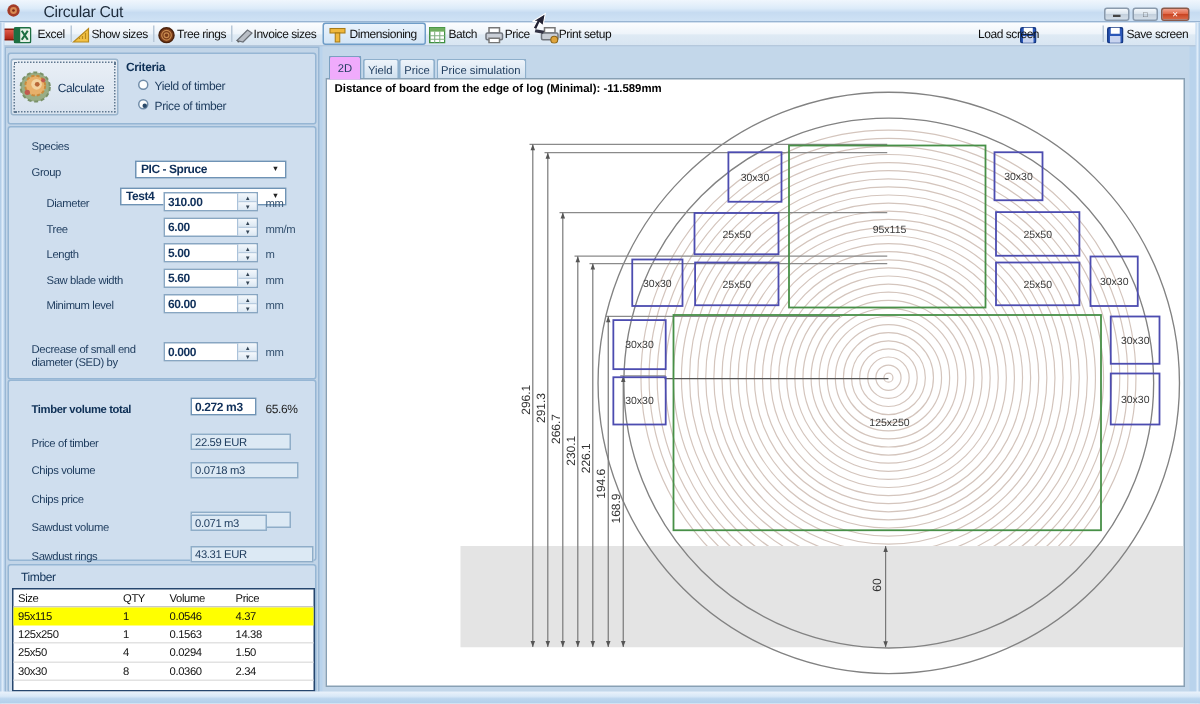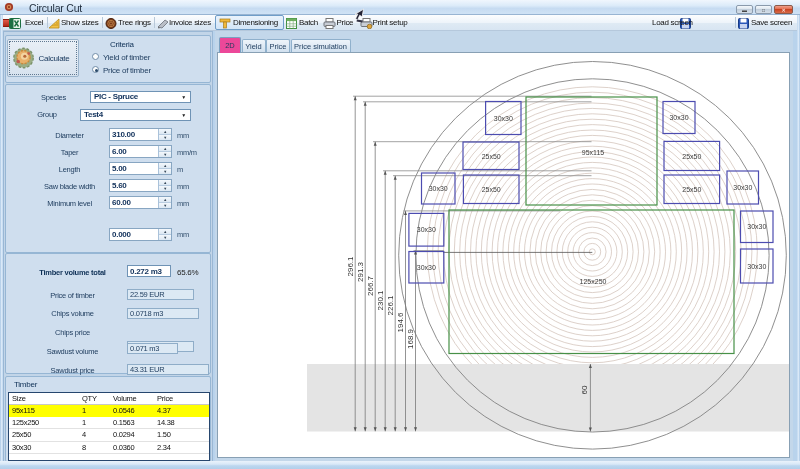--- a/index.html
+++ b/index.html
@@ -22,27 +22,27 @@
 
 #toolbar { position:absolute; left:0; top:15px; width:800px; height:16px;
   background:linear-gradient(#fcfdfe,#eef4fa 50%,#dfeaf4 55%,#d8e5f2);
   border-bottom:1px solid #b5c8dc; }
 .titem { position:absolute; top:0; height:15px; display:flex; align-items:center; font-size:8px; letter-spacing:-0.3px; color:#111; white-space:nowrap; }
 .tsep { position:absolute; top:2px; height:11px; width:1px; background:#b8c8d8; }
 
 
 #leftpanel { font-size:7.5px; letter-spacing:-0.25px; color:#1c3a5c; }
 .grpbox { position:absolute; left:1px; width:206px; border:1px solid #96b6d4; border-radius:2px; background:#cfdeee; }
-.lbl { position:absolute; text-align:center; white-space:nowrap; }
+.lbl { position:absolute; text-align:left; white-space:nowrap; }
 .spin { position:absolute; width:63px; height:13px; background:#fff; border:1px solid #88a6c2; font-size:8px; font-weight:bold; color:#10305a; line-height:11px; padding-left:2px; }
 .spinbtns { position:absolute; right:0; top:0; width:13px; height:11px; border-left:1px solid #aac2da; }
 .spinbtns div { height:5.5px; background:linear-gradient(#f4f8fc,#dce8f3); border-bottom:1px solid #b8cce0; font-size:4px; line-height:5px; text-align:center; color:#345; }
 .spinbtns div:last-child { border-bottom:none; }
 .unit { position:absolute; color:#33506e; }
-.combo { position:absolute; height:12px; background:#fff; border:1px solid #6f93b5; font-size:8px; letter-spacing:-0.3px; font-weight:600; color:#10305a; line-height:10px; padding-left:3px; }
+.combo { position:absolute; height:12px; background:#fff; border:1px solid #6f93b5; font-size:8px; letter-spacing:-0.3px; font-weight:600; color:#10305a; line-height:10px; padding-left:3px;margin-top:16px; }
 .combo .arr { position:absolute; right:1px; top:1px; width:11px; height:8px; font-size:5px; text-align:center; color:#222; line-height:8px; }
 .resbox { position:absolute; height:11px; background:#dce9f4; border:1px solid #8fadc8; font-size:7.5px; color:#1c3a5c; line-height:9px; padding-left:2px; }
 .radio { position:absolute; width:7px; height:7px; border-radius:50%; border:1px solid #708ca8; background:#fdfefe; }
 .radio.sel::after { content:""; position:absolute; left:1.5px; top:1.5px; width:3px; height:3px; border-radius:50%; background:#2a4a6a; }
 .tab { position:absolute; top:8px; height:14px; background:linear-gradient(#eef4fa,#cfdfee); border:1px solid #8fb0cc; border-bottom:none; border-radius:2px 2px 0 0; font-size:7.5px; text-align:center; line-height:13px; color:#1c3a5c; }
 
 #ttable { position:absolute; left:4px; top:360px; width:202px; height:69px; background:#fff; border:1px solid #26466e; font-size:7.5px; color:#111; }
 #ttable .trow { position:absolute; left:0; width:100%; height:12.4px; line-height:12.5px; }
 #ttable .c1 { position:absolute; left:3px; } #ttable .c2 { position:absolute; left:73px; }
 #ttable .c3 { position:absolute; left:104px; } #ttable .c4 { position:absolute; left:148px; }
@@ -154,39 +154,39 @@
       <circle cx="13" cy="13" r="11" fill="none" stroke="#7a9168" stroke-width="1.5" stroke-dasharray="3 2"></circle>
       <circle cx="13" cy="12" r="7.5" fill="#e8b06a"></circle>
       <circle cx="13" cy="12" r="7.5" fill="none" stroke="#c88a3c" stroke-width="1.5" stroke-dasharray="2.5 1.5"></circle>
       <circle cx="14" cy="11" r="4" fill="#f3d4a0"></circle>
       <circle cx="14.5" cy="11" r="1.8" fill="#b86838"></circle>
       <circle cx="7" cy="17" r="2" fill="#c05a50"></circle>
       <circle cx="19" cy="8" r="1.6" fill="#c05a50"></circle>
     </g>
   </svg>
   <div class="abs" style="left:31px;top:22px;width:38px;text-align:center;font-size:8px;color:#15355a">Calculate</div>
-  <div class="abs" style="left:106px;top:8px;font-size:8px;font-weight:normal;color:#0d2f55">Criteria</div>
+  <div class="abs" style="left:80px;top:8px;font-size:8px;font-weight:bold;color:#0d2f55">Criteria</div>
   <div class="radio" style="left:88px;top:21px"></div>
   <div class="abs" style="left:99px;top:21px;font-size:8px">Yield of timber</div>
   <div class="radio sel" style="left:88px;top:34px"></div>
   <div class="abs" style="left:99px;top:34px;font-size:8px">Price of timber</div>
 
   <div class="grpbox" style="top:52px;height:169px"></div>
   <div class="lbl" style="left:17px;top:61px;width:65px">Species</div>
   <div class="combo" style="left:86px;top:59px;width:101px">PIC - Spruce<span class="arr">▼</span></div>
   <div class="lbl" style="left:17px;top:78px;width:52px">Group</div>
   <div class="combo" style="left:76px;top:76.5px;width:111px">Test4<span class="arr">▼</span></div>
 
   <div class="lbl" style="left:27px;top:98.5px;width:77px">Diameter</div>
   <div class="spin" style="left:105px;top:96.3px">310.00<span class="spinbtns">
         <div>▲</div>
         <div>▼</div>
       </span></div>
   <div class="unit" style="left:173px;top:98.5px">mm</div>
-  <div class="lbl" style="left:27px;top:115.8px;width:77px">Taper</div>
+  <div class="lbl" style="left:27px;top:115.8px;width:77px">Tree</div>
   <div class="spin" style="left:105px;top:113.3px">6.00<span class="spinbtns">
         <div>▲</div>
         <div>▼</div>
       </span></div>
   <div class="unit" style="left:173px;top:115.8px">mm/m</div>
   <div class="lbl" style="left:27px;top:132.8px;width:77px">Length</div>
   <div class="spin" style="left:105px;top:130.3px">5.00<span class="spinbtns">
         <div>▲</div>
         <div>▼</div>
       </span></div>
@@ -197,39 +197,40 @@
         <div>▼</div>
       </span></div>
   <div class="unit" style="left:173px;top:149.8px">mm</div>
   <div class="lbl" style="left:27px;top:166.8px;width:77px">Minimum level</div>
   <div class="spin" style="left:105px;top:164.3px">60.00<span class="spinbtns">
         <div>▲</div>
         <div>▼</div>
       </span></div>
   <div class="unit" style="left:173px;top:166.8px">mm</div>
 
+  <div class="lbl" style="left:17px;top:196px;width:87px;line-height:9px">Decrease of small end<br>diameter (SED) by</div>
   <div class="spin" style="left:105px;top:196px">0.000<span class="spinbtns">
         <div>▲</div>
         <div>▼</div>
       </span></div>
   <div class="unit" style="left:173px;top:198px">mm</div>
 
   <div class="grpbox" style="top:221px;height:121px"></div>
   <div class="lbl" style="left:17px;top:235.5px;width:103px;font-weight:bold;color:#0d2f55">Timber volume total</div>
   <div class="abs" style="left:123px;top:233.3px;width:44px;height:12px;background:#fff;border:1px solid #6f93b5;font-size:8px;font-weight:bold;color:#10305a;line-height:11px;padding-left:2px">0.272 m3</div>
   <div class="abs" style="left:173px;top:235.5px;font-size:8px;color:#222">65.6%</div>
   <div class="lbl" style="left:17px;top:258.5px;width:103px">Price of timber</div>
   <div class="resbox" style="left:123px;top:257px;width:67px">22.59 EUR</div>
   <div class="lbl" style="left:17px;top:277px;width:103px">Chips volume</div>
   <div class="resbox" style="left:123px;top:275.5px;width:72px">0.0718 m3</div>
   <div class="lbl" style="left:17px;top:295.5px;width:103px">Chips price</div>
   <div class="resbox" style="left:123px;top:309px;width:67px">43.08 EUR</div>
   <div class="lbl" style="left:17px;top:314.5px;width:103px">Sawdust volume</div>
   <div class="resbox" style="left:123px;top:311px;width:51px">0.071 m3</div>
-  <div class="lbl" style="left:17px;top:333.5px;width:103px">Sawdust price</div>
+  <div class="lbl" style="left:17px;top:333.5px;width:103px">Sawdust rings</div>
   <div class="resbox" style="left:123px;top:331.5px;width:82px">43.31 EUR</div>
 
   <div class="grpbox" style="top:344px;height:86px"></div>
   <div class="abs" style="left:10px;top:348px;font-size:8px;color:#0d2f55">Timber</div>
   <div id="ttable">
     <div class="trow" style="top:0;border-bottom:1px solid #c8c8c8">
       <span class="c1">Size</span>
         <span class="c2">QTY</span>
         <span class="c3">Volume</span>
         <span class="c4">Price</span>
@@ -256,26 +257,27 @@
       <span class="c1">30x30</span>
         <span class="c2">8</span>
         <span class="c3">0.0360</span>
         <span class="c4">2.34</span>
     </div>
   </div>
 </div>
 
 <div id="mainarea" class="abs" style="left:215px;top:31px;width:578px;height:430px;background:#c3d7ea">
 
-  <div class="abs" style="left:4px;top:6px;width:22px;height:16px;background:#ec4899;border:1px solid #7ba0c0;border-bottom:none;border-radius:2px 2px 0 0;font-size:7.5px;text-align:center;line-height:15px;color:#1c3a5c;z-index:2">2D</div>
+  <div class="abs" style="left:4px;top:6px;width:22px;height:16px;background:#f0abfc;border:1px solid #7ba0c0;border-bottom:none;border-radius:2px 2px 0 0;font-size:7.5px;text-align:center;line-height:15px;color:#1c3a5c;z-index:2">2D</div>
   <div class="tab" style="left:26.5px;width:24px">Yield</div>
   <div class="tab" style="left:51px;width:24px">Price</div>
   <div class="tab" style="left:75.5px;width:60px">Price simulation</div>
 
   <div class="abs" style="left:2px;top:21px;width:573px;height:406px;background:#fff;border:1px solid #88a0b4"></div>
+  <div class="abs" style="left:8px;top:23px;font-size:7.6px;font-weight:bold;color:#000;white-space:nowrap">Distance of board from the edge of log (Minimal): -11.589mm</div>
   <svg class="abs" style="left:3px;top:22px" width="571" height="404" viewBox="218 53 571 404">
 
     <g fill="none" stroke="#d4c5bd" stroke-width="0.8">
       <circle cx="592.3" cy="251.8" r="3.0"></circle>
       <circle cx="592.3" cy="251.8" r="8.4"></circle>
       <circle cx="592.3" cy="251.8" r="13.8"></circle>
       <circle cx="592.3" cy="251.8" r="19.2"></circle>
       <circle cx="592.3" cy="251.8" r="24.6"></circle>
       <circle cx="592.3" cy="251.8" r="30.0"></circle>
       <circle cx="592.3" cy="251.8" r="35.4"></circle>

